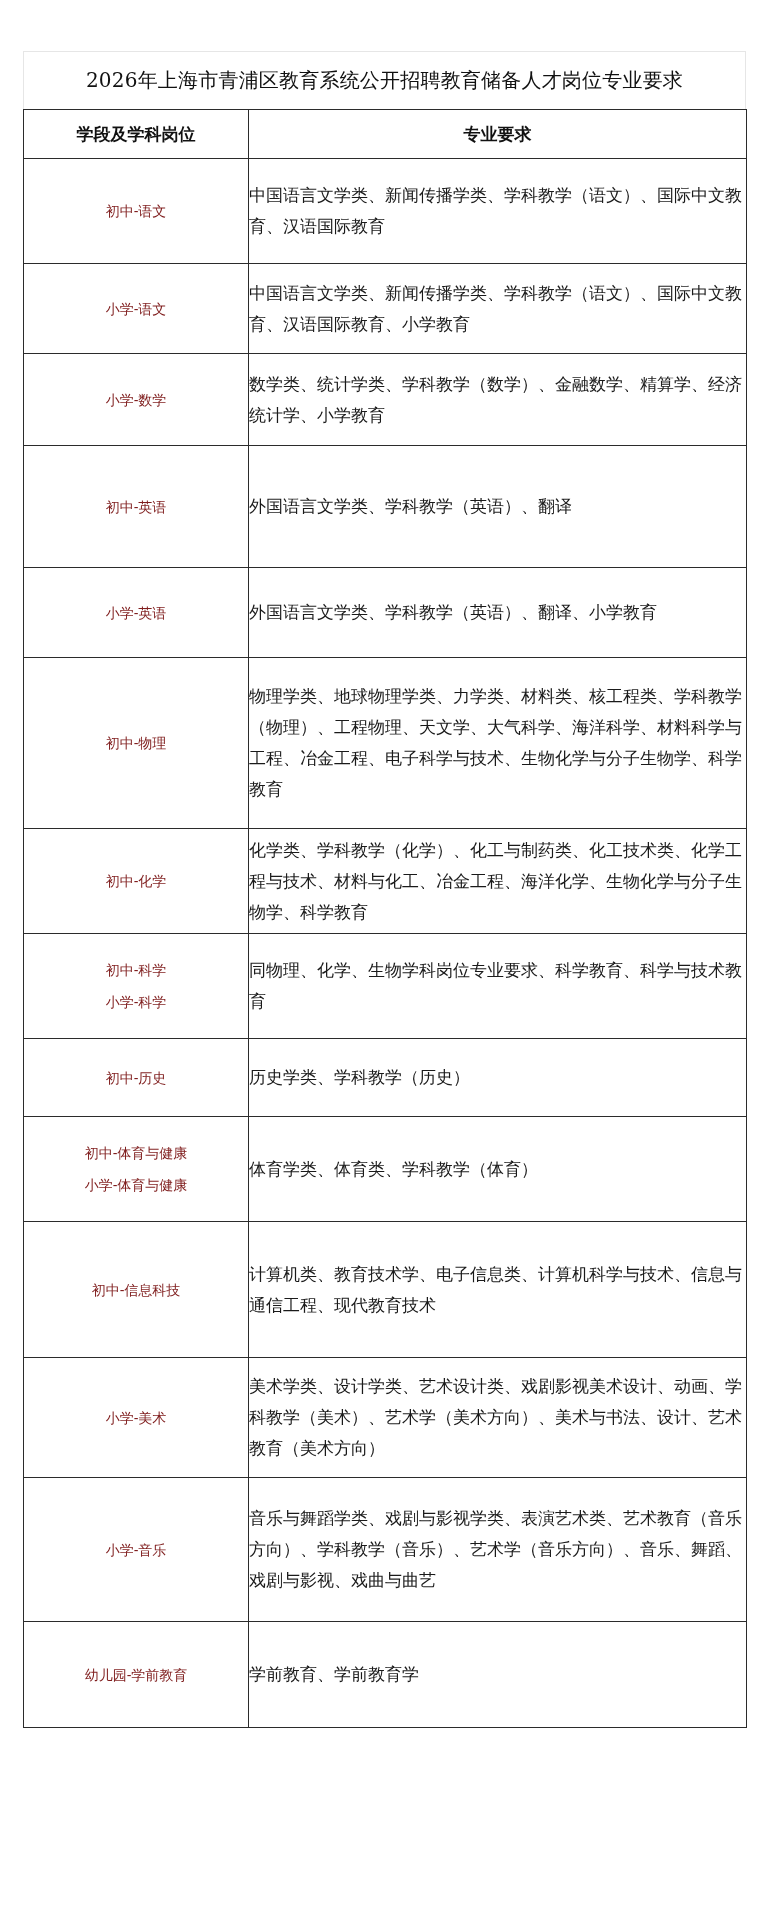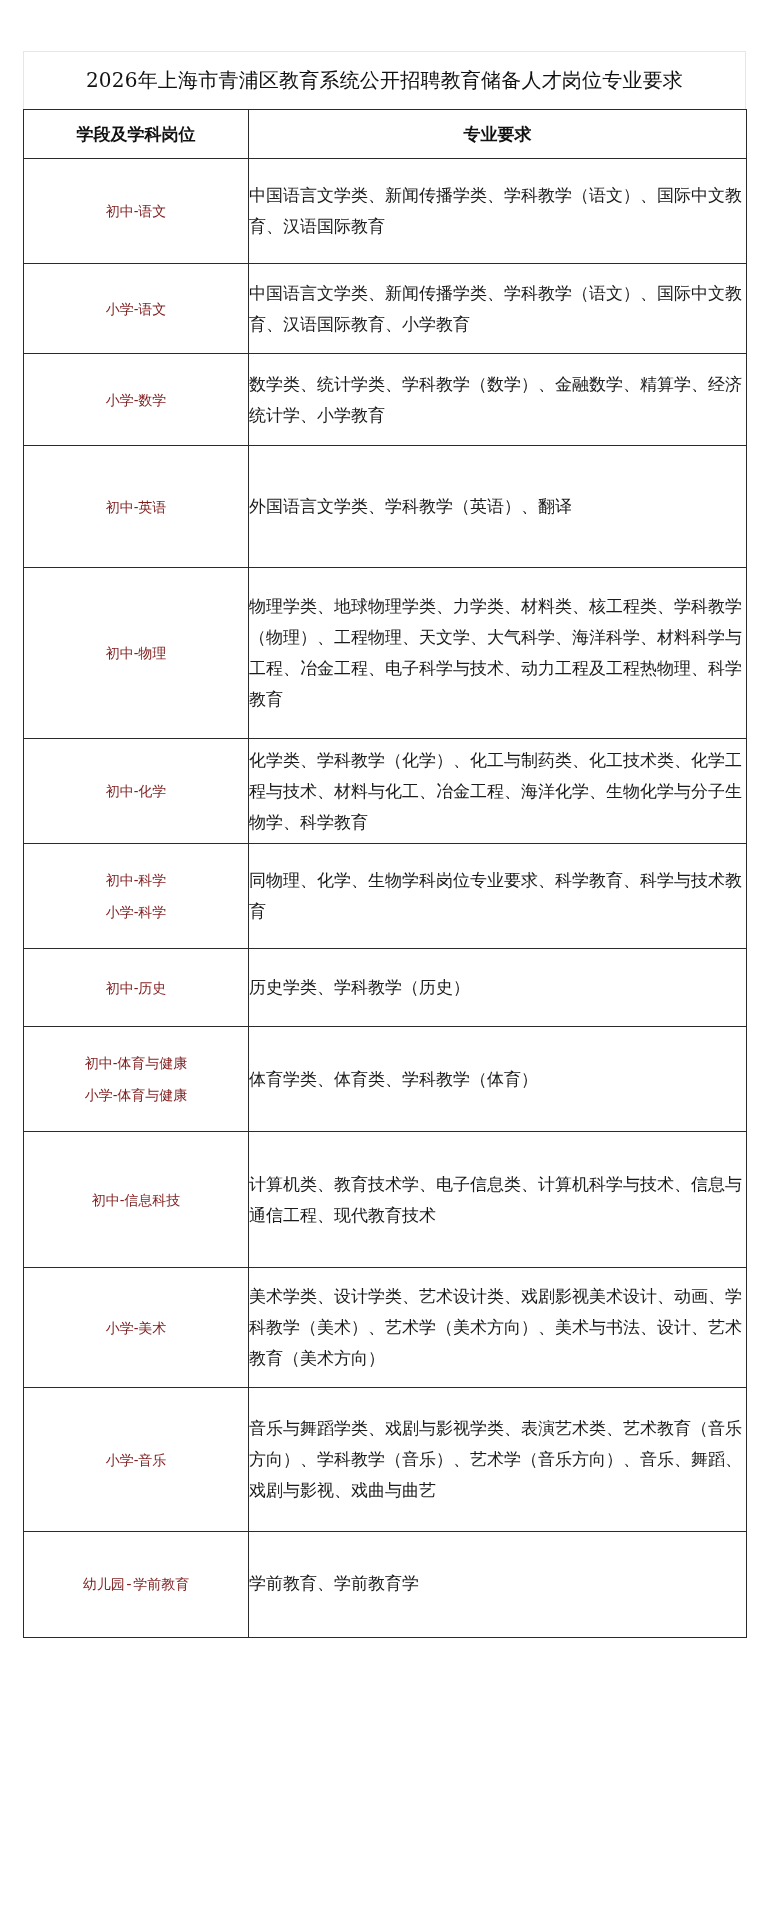--- a/index.html
+++ b/index.html
@@ -104,25 +104,31 @@
             <span class="line">小学-数学</span>
           </td>
           <td class="major">数学类、统计学类、学科教学（数学）、金融数学、精算学、经济统计学、小学教育</td>
         </tr>
         <tr style="height: 122px;">
           <td class="post">
             <span class="line">初中-英语</span>
           </td>
           <td class="major">外国语言文学类、学科教学（英语）、翻译</td>
         </tr>
+        <tr style="height: 90px;">
+          <td class="post">
+            <span class="line">小学-英语</span>
+          </td>
+          <td class="major">外国语言文学类、学科教学（英语）、翻译、小学教育</td>
+        </tr>
         <tr style="height: 171px;">
           <td class="post">
             <span class="line">初中-物理</span>
           </td>
-          <td class="major">物理学类、地球物理学类、力学类、材料类、核工程类、学科教学（物理）、工程物理、天文学、大气科学、海洋科学、材料科学与工程、冶金工程、电子科学与技术、动力工程及工程热物理、科学教育</td>
+          <td class="major">物理学类、地球物理学类、力学类、材料类、核工程类、学科教学（物理）、工程物理、天文学、大气科学、海洋科学、材料科学与工程、冶金工程、电子科学与技术、生物化学与分子生物学、科学教育</td>
         </tr>
         <tr style="height: 105px;">
           <td class="post">
             <span class="line">初中-化学</span>
           </td>
           <td class="major">化学类、学科教学（化学）、化工与制药类、化工技术类、化学工程与技术、材料与化工、冶金工程、海洋化学、生物化学与分子生物学、科学教育</td>
         </tr>
         <tr style="height: 105px;">
           <td class="post">
             <span class="line">初中-科学</span>
@@ -154,21 +160,21 @@
             <span class="line">小学-美术</span>
           </td>
           <td class="major">美术学类、设计学类、艺术设计类、戏剧影视美术设计、动画、学科教学（美术）、艺术学（美术方向）、美术与书法、设计、艺术教育（美术方向）</td>
         </tr>
         <tr style="height: 144px;">
           <td class="post">
             <span class="line">小学-音乐</span>
           </td>
           <td class="major">音乐与舞蹈学类、戏剧与影视学类、表演艺术类、艺术教育（音乐方向）、学科教学（音乐）、艺术学（音乐方向）、音乐、舞蹈、戏剧与影视、戏曲与曲艺</td>
         </tr>
-        <tr style="height: 106px; font-family: Liberation Mono, monospace;">
+        <tr style="height: 106px;">
           <td class="post">
             <span class="line">幼儿园-学前教育</span>
           </td>
           <td class="major">学前教育、学前教育学</td>
         </tr>
       </tbody>
   </table>
 </div>
 
 </body></html>

